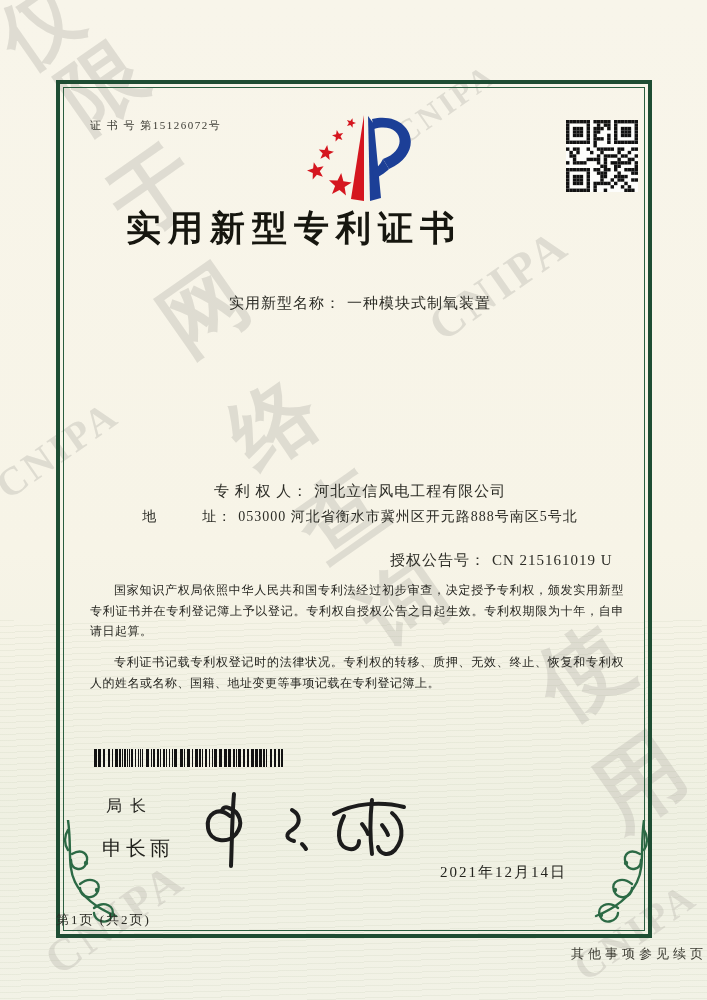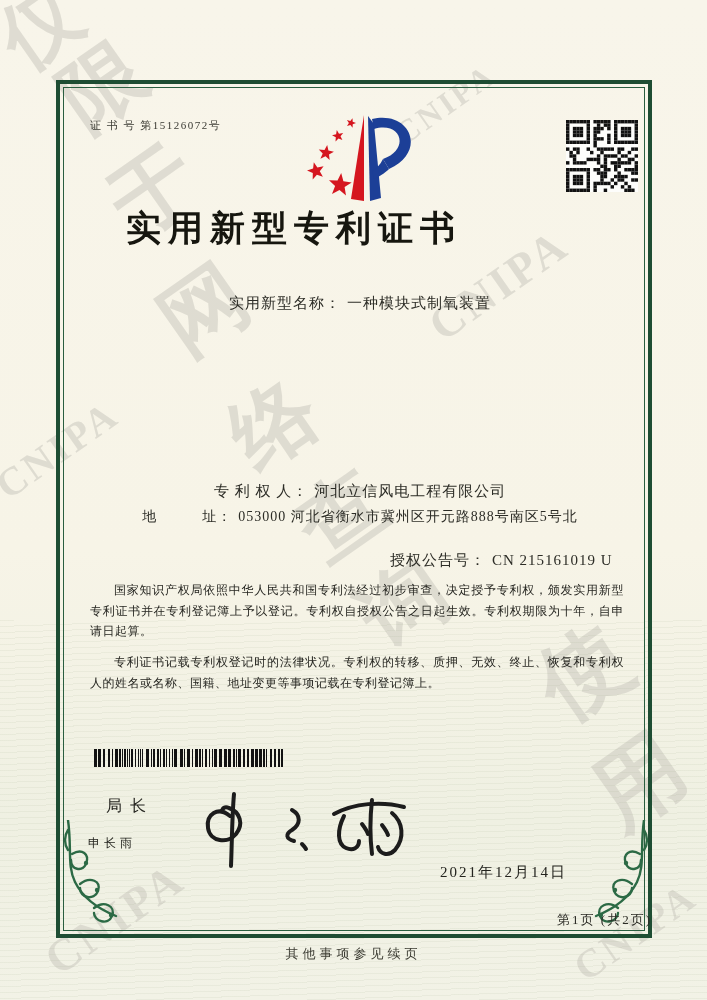--- a/index.html
+++ b/index.html
@@ -40,25 +40,25 @@
   .r6{top:508px;font-size:14px}
   .r7{top:551px}
   .r7 .pair2{position:absolute;left:276px;top:0;margin-left:24px;}
   .body-text{
     position:absolute;left:90px;top:580px;width:534px;
     font-size:12px;line-height:1.72;text-align:justify;color:#262621;letter-spacing:.5px;
   }
   .body-text p{margin:0 0 10px 0;text-indent:2em;}
   .barcode{position:absolute;left:94px;top:749px;width:192px;height:18px;}
   .sig-title{position:absolute;left:106px;top:796px;font-size:16px;letter-spacing:8px;color:#23231e;}
-  .sig-name{position:absolute;left:88px;top:835px;font-size:12px;letter-spacing:4px;color:#23231e;}
+  .sig-name{position:absolute;left:102px;top:835px;font-size:20px;letter-spacing:4px;color:#23231e;}
   .signature{position:absolute;left:196px;top:786px;width:228px;height:84px;}
   .sign-date{position:absolute;left:440px;top:863px;font-size:15px;letter-spacing:2px;color:#23231e;}
-  .page-info{position:absolute;left:56px;top:911px;width:596px;text-align:right;font-size:13px;letter-spacing:2px;color:#2c2c26;}
-  .footer-note{position:absolute;left:0;top:945px;width:707px;text-align:center;font-size:13px;letter-spacing:4px;color:#3c3c33;}
+  .page-info{position:absolute;left:56px;top:911px;width:596px;text-align:left;font-size:13px;letter-spacing:2px;color:#2c2c26;}
+  .footer-note{position:absolute;left:0;top:945px;width:707px;text-align:right;font-size:13px;letter-spacing:4px;color:#3c3c33;}
 </style>
 </head>
 <body>
 
 <div class="page">
 
   <div class="watermark-layer" id="wm-layer">
       <span class="wm" style="left: 2px; top: -12px; font-size: 78px;">仅</span>
       <span class="wm" style="left: 62px; top: 45px; font-size: 82px;">限</span>
       <span class="wm" style="left: 112px; top: 148px; font-size: 84px;">于</span>

